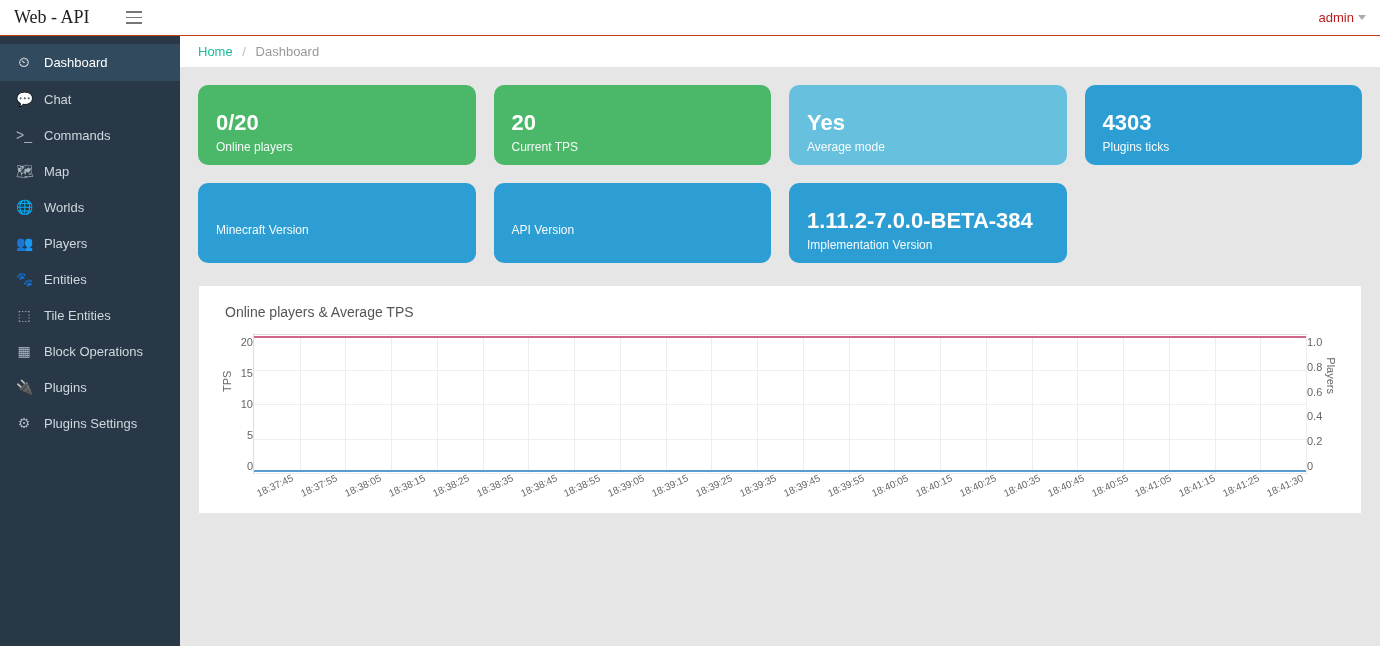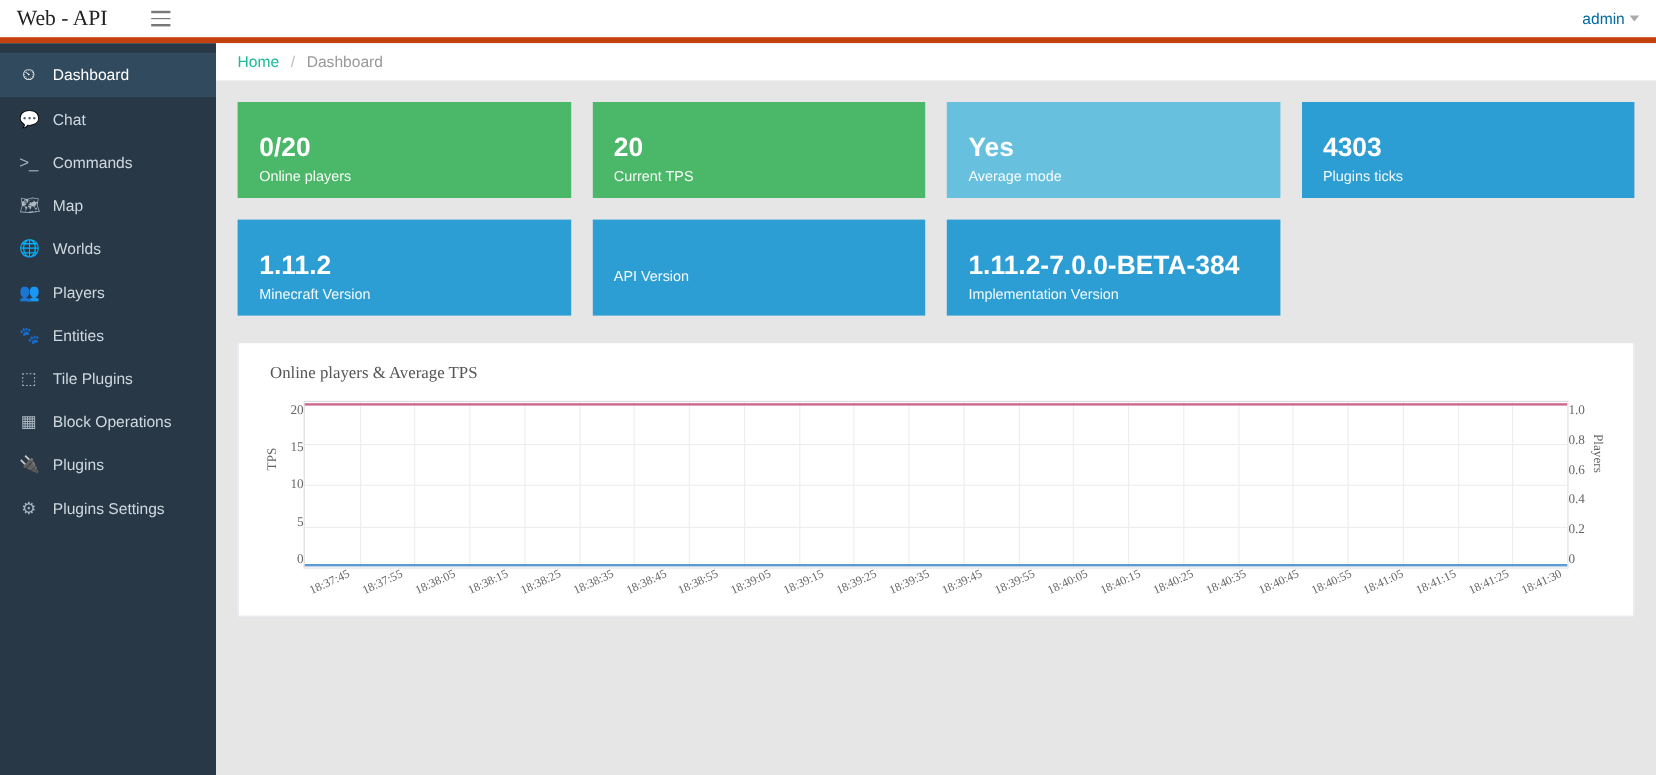--- a/index.html
+++ b/index.html
@@ -9,39 +9,39 @@
     color: #333;
     background: #e6e6e6;
     width: 1380px;
     height: 646px;
     overflow: hidden;
   }
   
   .topbar {
     height: 36px;
     background: #fff;
-    border-bottom: 5px solid #c2410c;
+    border-bottom: 1px solid #c2410c;
     display: flex;
     align-items: center;
     padding: 0 14px;
   }
   .brand {
     font-family: Georgia, "Times New Roman", serif;
     font-size: 18px;
     color: #222;
     margin-right: 32px;
   }
   .hamburger {
     display:inline-flex; flex-direction:column; gap:4px; cursor:pointer;
     padding:4px;
   }
   .hamburger span { display:block; width:16px; height:1.5px; background:#777; }
   .user-menu {
     margin-left: auto;
-    color:#0369a1; font-size:13px;
+    color:#b91c1c; font-size:13px;
     display:flex; align-items:center; gap:4px;
     cursor:pointer;
   }
   .caret-down { width:0;height:0;border-left:4px solid transparent;border-right:4px solid transparent;border-top:5px solid #aaa; }
   
   .wrap { display:flex; height:calc(646px - 36px); }
   .sidebar {
     width: 180px;
     background:#293846;
     color:#cfd8df;
@@ -74,33 +74,32 @@
   .content { padding:18px; }
   .cards {
     display:grid;
     grid-template-columns:repeat(4,1fr);
     gap:18px;
   }
   .card {
     color:#fff;
     padding:16px 18px 2px;
     min-height:80px;
-    display:flex; flex-direction:column; justify-content:center;
+    display:flex; flex-direction:column; justify-content:center;border-radius:10px;
   }
   .card .value { font-size:22px; font-weight:700; line-height:1.2; margin-bottom:4px; }
   .card .label { font-size:12px; opacity:.95; }
   .green  { background:#4bb768; }
   .blue   { background:#2c9ed4; }
   .lblue  { background:#66c0de; }
   .panel {
     margin-top:22px;
     background:#fff;
     border:1px solid #e3e6eb;
     padding:18px 26px 22px;
-    font-family:Liberation Serif, serif;
   }
   .panel-title { font-size:14px; color:#555; margin-bottom:14px; }
   
   .chart-wrap { position:relative; display:flex; align-items:stretch; height:140px; }
   .yaxis-left, .yaxis-right {
     width:28px; display:flex; flex-direction:column; justify-content:space-between;
     font-size:11px; color:#666; padding:2px 0;
   }
   .yaxis-left { text-align:right; }
   .yaxis-right { text-align:left; }
@@ -175,21 +174,21 @@
       <div class="sidebar-item">
         <span class="icon">👥</span>
         <span>Players</span>
       </div>
       <div class="sidebar-item">
         <span class="icon">🐾</span>
         <span>Entities</span>
       </div>
       <div class="sidebar-item">
         <span class="icon">⬚</span>
-        <span>Tile Plugins</span>
+        <span>Tile Entities</span>
       </div>
       <div class="sidebar-item">
         <span class="icon">▦</span>
         <span>Block Operations</span>
       </div>
       <div class="sidebar-item">
         <span class="icon">🔌</span>
         <span>Plugins</span>
       </div>
       <div class="sidebar-item">
@@ -217,21 +216,20 @@
           </div>
           <div class="card lblue">
             <div class="value">Yes</div>
             <div class="label">Average mode</div>
           </div>
           <div class="card blue">
             <div class="value">4303</div>
             <div class="label">Plugins ticks</div>
           </div>
           <div class="card blue">
-            <div class="value">1.11.2</div>
             <div class="label">Minecraft Version</div>
           </div>
           <div class="card blue">
             <div class="label">API Version</div>
           </div>
           <div class="card blue">
             <div class="value">1.11.2-7.0.0-BETA-384</div>
             <div class="label">Implementation Version</div>
           </div>
         </div>

